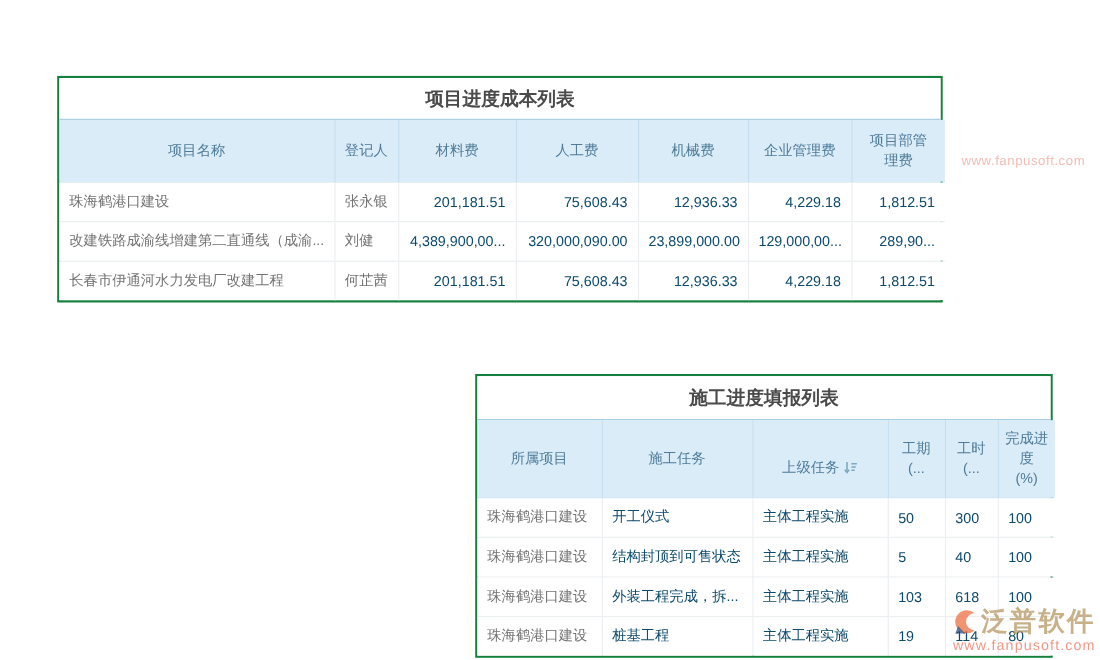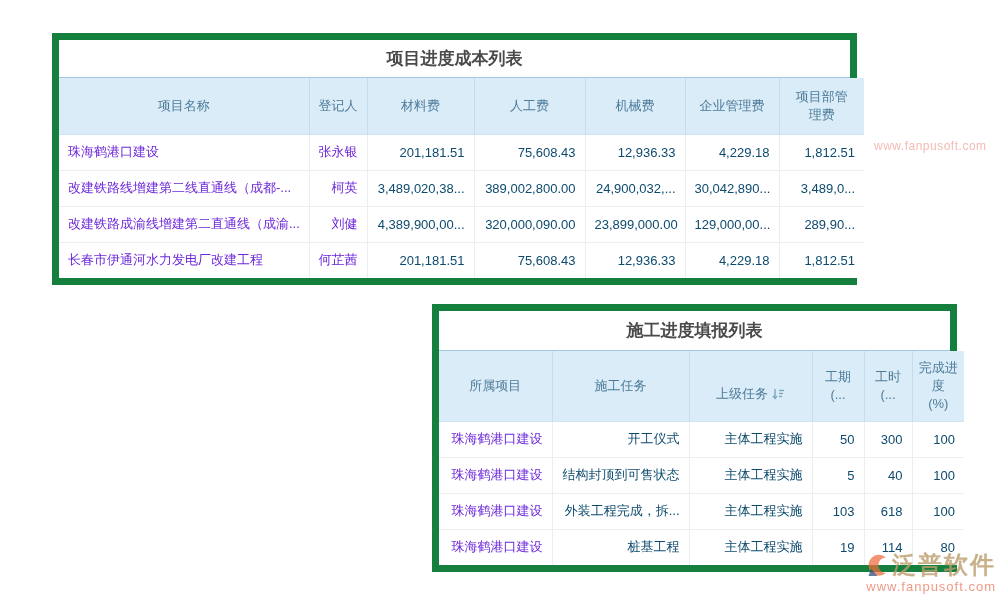--- a/index.html
+++ b/index.html
@@ -2,21 +2,21 @@
 <html><head>
 <meta charset="utf-8">
 <style>
   * { box-sizing: border-box; }
   html,body { margin:0; padding:0; }
   body {
     width:1000px; height:600px; position:relative; overflow:hidden;
     background:#ffffff;
     font-family:"Liberation Sans","DejaVu Sans",sans-serif;
   }
-  .panel { position:absolute; background:#fff; border:7px solid #15803d; }
+  .panel { position:absolute; background:#fff; border:2px solid #15803d;margin-top:36px; }
   #cost-panel { left:52px; top:33px; width:805px; }
   #progress-panel { left:432px; top:304px; width:525px; }
 
   .panel-title {
     text-align:center; font-weight:bold; color:#4a4a4a; font-size:17px;
     background:#fff; border-bottom:1px solid #9fc9e0;
   }
   #cost-panel .panel-title { height:38px; line-height:37px; }
   #progress-panel .panel-title { height:40px; line-height:39px; }
 
@@ -30,23 +30,23 @@
   #cost-panel th { height:56px; }
   #progress-panel th { height:70px; }
   td {
     background:#fff; color:#0c4a6e; height:36px; padding:0 9px;
     border-right:1px solid #eaeef0; border-bottom:1px solid #eceff1;
     overflow:hidden; white-space:nowrap; vertical-align:middle;
   }
   th:last-child, td:last-child { border-right:none; }
   tbody tr:last-child td { border-bottom:none; }
 
-  .link { color:#6d28d9; }
+  .link { color:#737373; }
   .num { text-align:right; }
-  .ctr { text-align:right; }
+  .ctr { text-align:left; }
   .lft { text-align:left; }
 
   .sort-icon { display:inline-block; vertical-align:-2px; margin-left:4px; }
 
   
   #wm-top {
     position:absolute; left:874px; top:139px; font-size:12px;
     color:#f3bcb4; letter-spacing:0.5px; z-index:5;
   }
   #wm-bottom {
@@ -90,29 +90,20 @@
     </thead>
     <tbody>
       <tr>
         <td class="link lft">珠海鹤港口建设</td>
         <td class="link ctr">张永银</td>
         <td class="num">201,181.51</td>
         <td class="num">75,608.43</td>
         <td class="num">12,936.33</td>
         <td class="num">4,229.18</td>
         <td class="num">1,812.51</td>
-      </tr>
-      <tr>
-        <td class="link lft">改建铁路线增建第二线直通线（成都-...</td>
-        <td class="link ctr">柯英</td>
-        <td class="num">3,489,020,38...</td>
-        <td class="num">389,002,800.00</td>
-        <td class="num">24,900,032,...</td>
-        <td class="num">30,042,890...</td>
-        <td class="num">3,489,0...</td>
       </tr>
       <tr>
         <td class="link lft">改建铁路成渝线增建第二直通线（成渝...</td>
         <td class="link ctr">刘健</td>
         <td class="num">4,389,900,00...</td>
         <td class="num">320,000,090.00</td>
         <td class="num">23,899,000.00</td>
         <td class="num">129,000,00...</td>
         <td class="num">289,90...</td>
       </tr>

